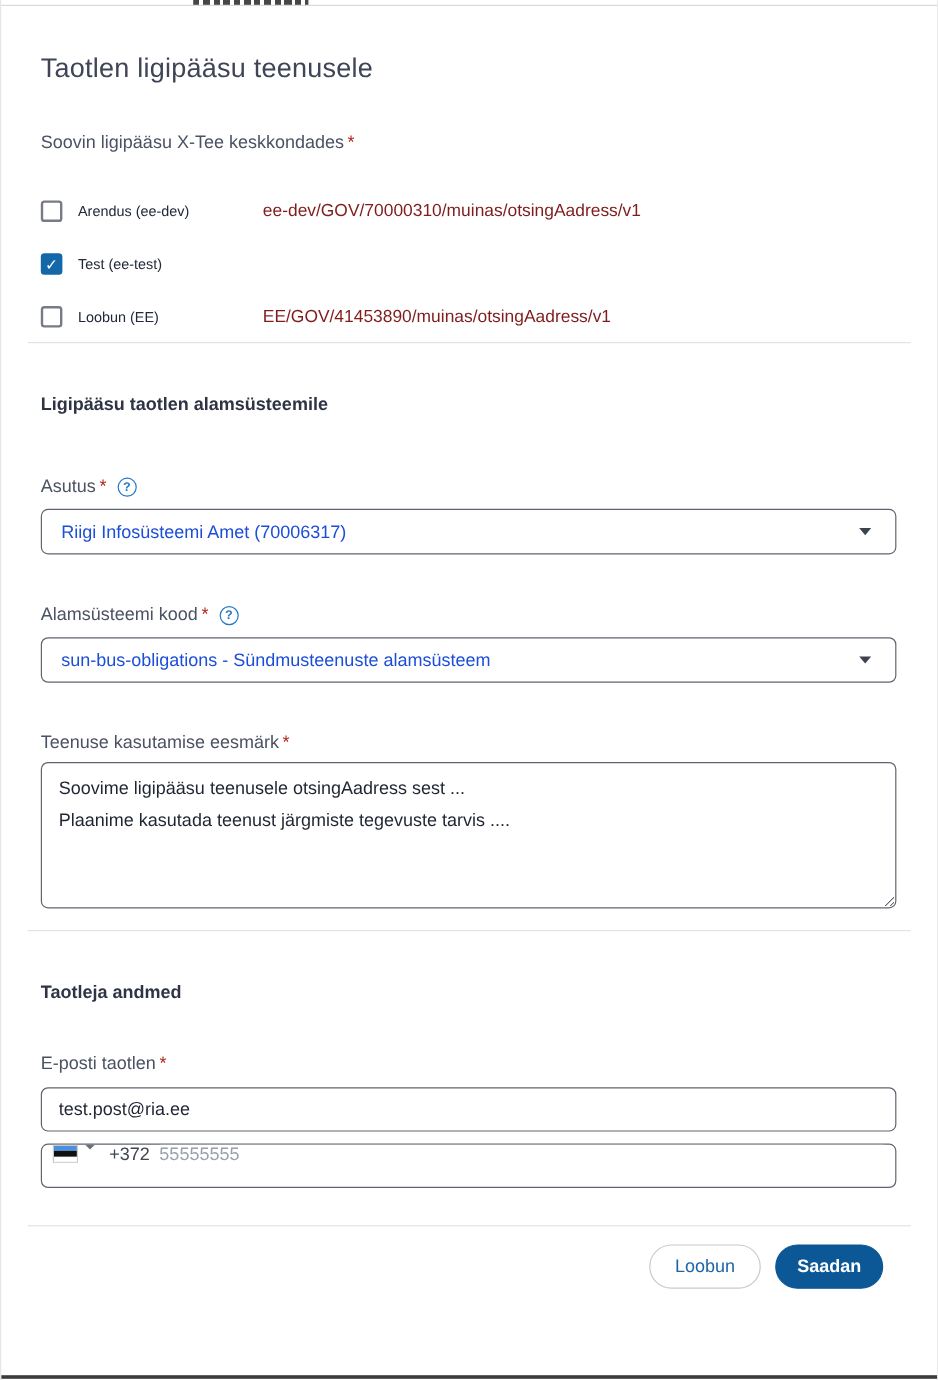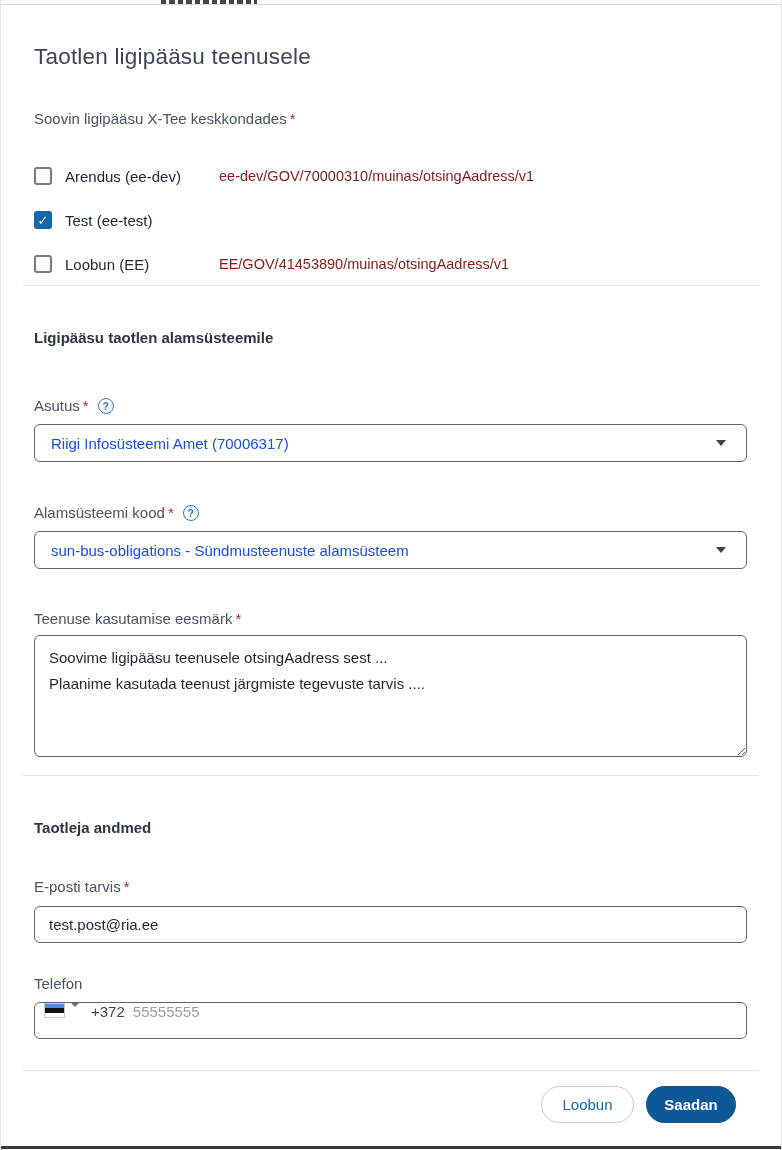--- a/index.html
+++ b/index.html
@@ -20,21 +20,21 @@
   .req { color:#b3261e; margin-left:3px; }
 
   .env-list { margin-top:39px; }
   .env-row { display:flex; align-items:center; height:20px; margin-bottom:24px; }
   .env-row:last-child { margin-bottom:0; }
   .env-left { display:flex; align-items:center; width:185px; }
   .checkbox { width:18px; height:18px; border:2px solid #767b85; border-radius:3px; background:#fff;
               display:inline-flex; align-items:center; justify-content:center; flex:0 0 auto; cursor:pointer; }
   .checkbox.checked { background:#1467a8; border-color:#1467a8; }
   .checkbox.checked::after { content:"✓"; color:#fff; font-size:13px; font-weight:bold; line-height:1; }
-  .env-label { margin-left:13px; font-size:15px; color:#21283a; }
+  .env-label { margin-left:13px; font-size:12px; color:#21283a; }
   .env-code { font-size:14.5px; color:#7f1d1d; }
 
   .divider { border:none; border-top:1px solid #e3e3e7; margin:0 22px; }
   .divider.d1 { margin-top:11px; }
   .divider.d2 { margin-top:18px; }
   .divider.d3 { margin-top:31px; }
 
   .section-heading { font-size:15px; font-weight:bold; color:#2e3444; }
   .sh1 { margin-top:43px; margin-left:33px; }
   .sh2 { margin-top:43px; margin-left:33px; }
@@ -150,28 +150,25 @@
   <textarea class="purpose-textarea" style="">Soovime ligipääsu teenusele otsingAadress sest ...
 Plaanime kasutada teenust järgmiste tegevuste tarvis ....</textarea>
 </div>
 
 <hr class="divider d2">
 
 <h2 class="section-heading sh2">Taotleja andmed</h2>
 
 <div class="content">
   <div class="field-label mt-email">
-    <span>E-posti tarvis</span>
+    <span>E-posti taotlen</span>
       <span class="req">*</span>
   </div>
   <input type="text" class="text-input" value="test.post@ria.ee" style="">
 
-  <div class="field-label mt-phone">
-    <span>Telefon</span>
-  </div>
   <div class="phone-box">
     <span class="flag">
         <span class="b"></span>
         <span class="k"></span>
         <span class="w"></span>
       </span>
     <span class="flag-caret"></span>
     <span class="dial-code">+372</span>
     <input type="text" class="phone-input" placeholder="55555555" style="">
   </div>

